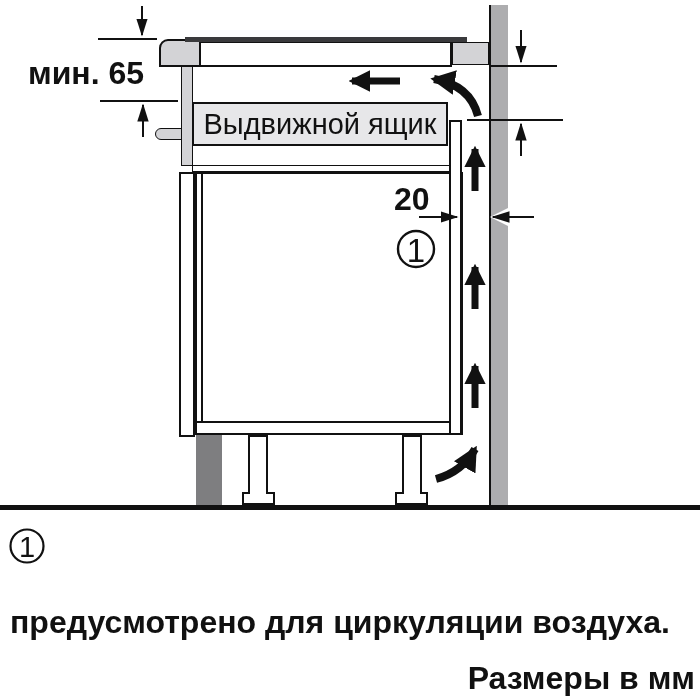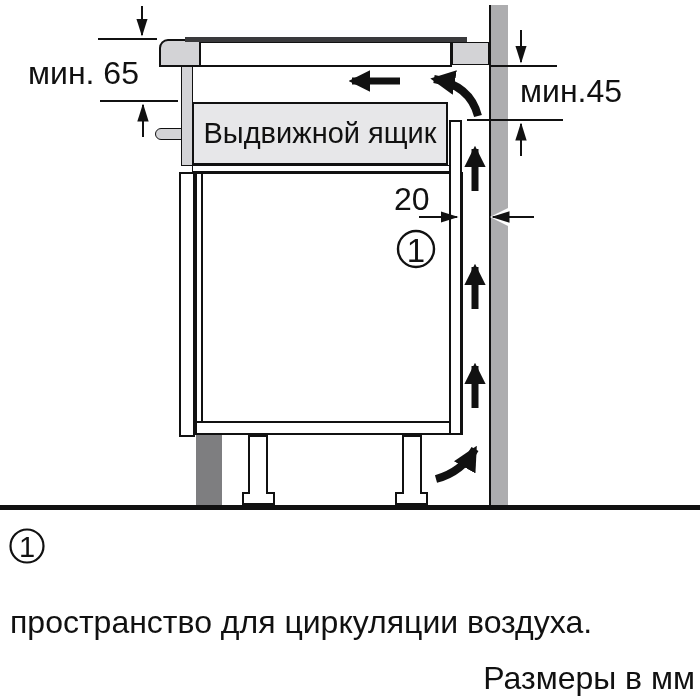--- a/index.html
+++ b/index.html
@@ -5,21 +5,21 @@
   :root{
     --wall:#adadaf; --plinth:#7e7e80; --panel:#d3d3d6; --drawer:#e7e7e9;
     --glass:#3a3a3c; --line:#111111;
   }
   html,body{margin:0;padding:0;background:#fff;}
   body{font-family:"Liberation Sans", sans-serif;}
   .scene{position:relative;width:700px;height:700px;background:#fff;overflow:hidden;}
   .abs{position:absolute;box-sizing:border-box;}
   .outlined{border:2px solid var(--line);background:#fff;}
   .lbl{position:absolute;color:var(--line);white-space:nowrap;line-height:1.05;}
-  .fs32{font-size:32px;}
+  .fs32{font-size:32px;font-weight:bold;}
   .svg-overlay{position:absolute;left:0;top:0;width:700px;height:700px;z-index:10;pointer-events:none;}
   .dim{stroke:var(--line);stroke-width:2;fill:none;}
   .flow{stroke:var(--line);stroke-width:7;fill:none;}
   .flow8{stroke:var(--line);stroke-width:8;fill:none;}
   .mfill{fill:var(--line);}
   .callout-circle{fill:#fff;stroke:var(--line);}
   .callout-text{fill:var(--line);font-family:"Liberation Sans",sans-serif;text-anchor:middle;}
 </style>
 </head>
 <body>
@@ -29,21 +29,21 @@
   <div class="abs" style="left:489px;top:5px;width:19px;height:501px;background:var(--wall);border-left:2px solid var(--line);z-index:1;"></div>
   <div class="abs" style="left:0;top:505px;width:700px;height:5px;background:var(--line);z-index:4;"></div>
 
   <div class="abs outlined" style="left:195px;top:172px;width:268px;height:263px;z-index:2;"></div>
   <div class="abs" style="left:201px;top:172px;width:2px;height:249px;background:var(--line);z-index:3;"></div>
   <div class="abs" style="left:195px;top:421px;width:268px;height:2px;background:var(--line);z-index:3;"></div>
   <div class="abs outlined" style="left:179px;top:172px;width:16px;height:265px;z-index:3;"></div>
   <div class="abs outlined" style="left:449px;top:120px;width:13px;height:315px;z-index:3;"></div>
   <div class="abs outlined" style="left:192px;top:165px;width:258px;height:7px;border-width:1.5px;z-index:3;"></div>
 
-  <div class="abs" style="left:192px;top:102px;width:256px;height:63px;background:var(--drawer);border:2px solid var(--line);z-index:4;display:flex;align-items:center;justify-content:center;">
+  <div class="abs" style="left:192px;top:102px;width:256px;height:44px;background:var(--drawer);border:2px solid var(--line);z-index:4;display:flex;align-items:center;justify-content:center;">
     <span style="font-size:29px;color:var(--line);white-space:nowrap;">Выдвижной ящик</span>
   </div>
   <div class="abs" style="left:155px;top:128px;width:29px;height:12px;background:var(--panel);border:1.5px solid var(--line);border-radius:6px 0 0 6px;z-index:3;"></div>
   <div class="abs" style="left:181px;top:66px;width:12px;height:100px;background:var(--panel);border:1.5px solid var(--line);z-index:3;"></div>
 
   <div class="abs" style="left:195px;top:41px;width:257px;height:26px;background:#fff;border:2px solid var(--line);z-index:4;"></div>
   <div class="abs" style="left:159px;top:39px;width:42px;height:28px;background:var(--panel);border:2px solid var(--line);border-top-left-radius:9px;z-index:5;"></div>
   <div class="abs" style="left:452px;top:42px;width:37px;height:23px;background:var(--panel);border:1.5px solid var(--line);z-index:4;"></div>
   <div class="abs" style="left:185px;top:37px;width:282px;height:5px;background:var(--glass);z-index:6;"></div>
 
@@ -97,19 +97,18 @@
       <text class="callout-text" x="416" y="250" font-size="33" dominant-baseline="central">1</text>
     </g>
 
     <g>
       <circle class="callout-circle" cx="27" cy="546" r="16.5" stroke-width="2.2"></circle>
       <text class="callout-text" x="27" y="547" font-size="29" dominant-baseline="central">1</text>
     </g>
   </svg>
 
   <div class="lbl fs32" style="left:28px;top:57px;z-index:11;">мин. 65</div>
-  <div class="lbl fs32" style="left:520px;top:75px;z-index:11;">мин.45</div>
   <div class="lbl fs32" style="left:394px;top:183px;z-index:11;">20</div>
 
-  <div class="lbl fs32" style="left:10px;top:606px;z-index:11;">пространство для циркуляции воздуха.</div>
+  <div class="lbl fs32" style="left:10px;top:606px;z-index:11;">предусмотрено для циркуляции воздуха.</div>
   <div class="lbl fs32" style="right:5px;top:662px;z-index:11;">Размеры в мм</div>
 
 </div>
 
 </body></html>

